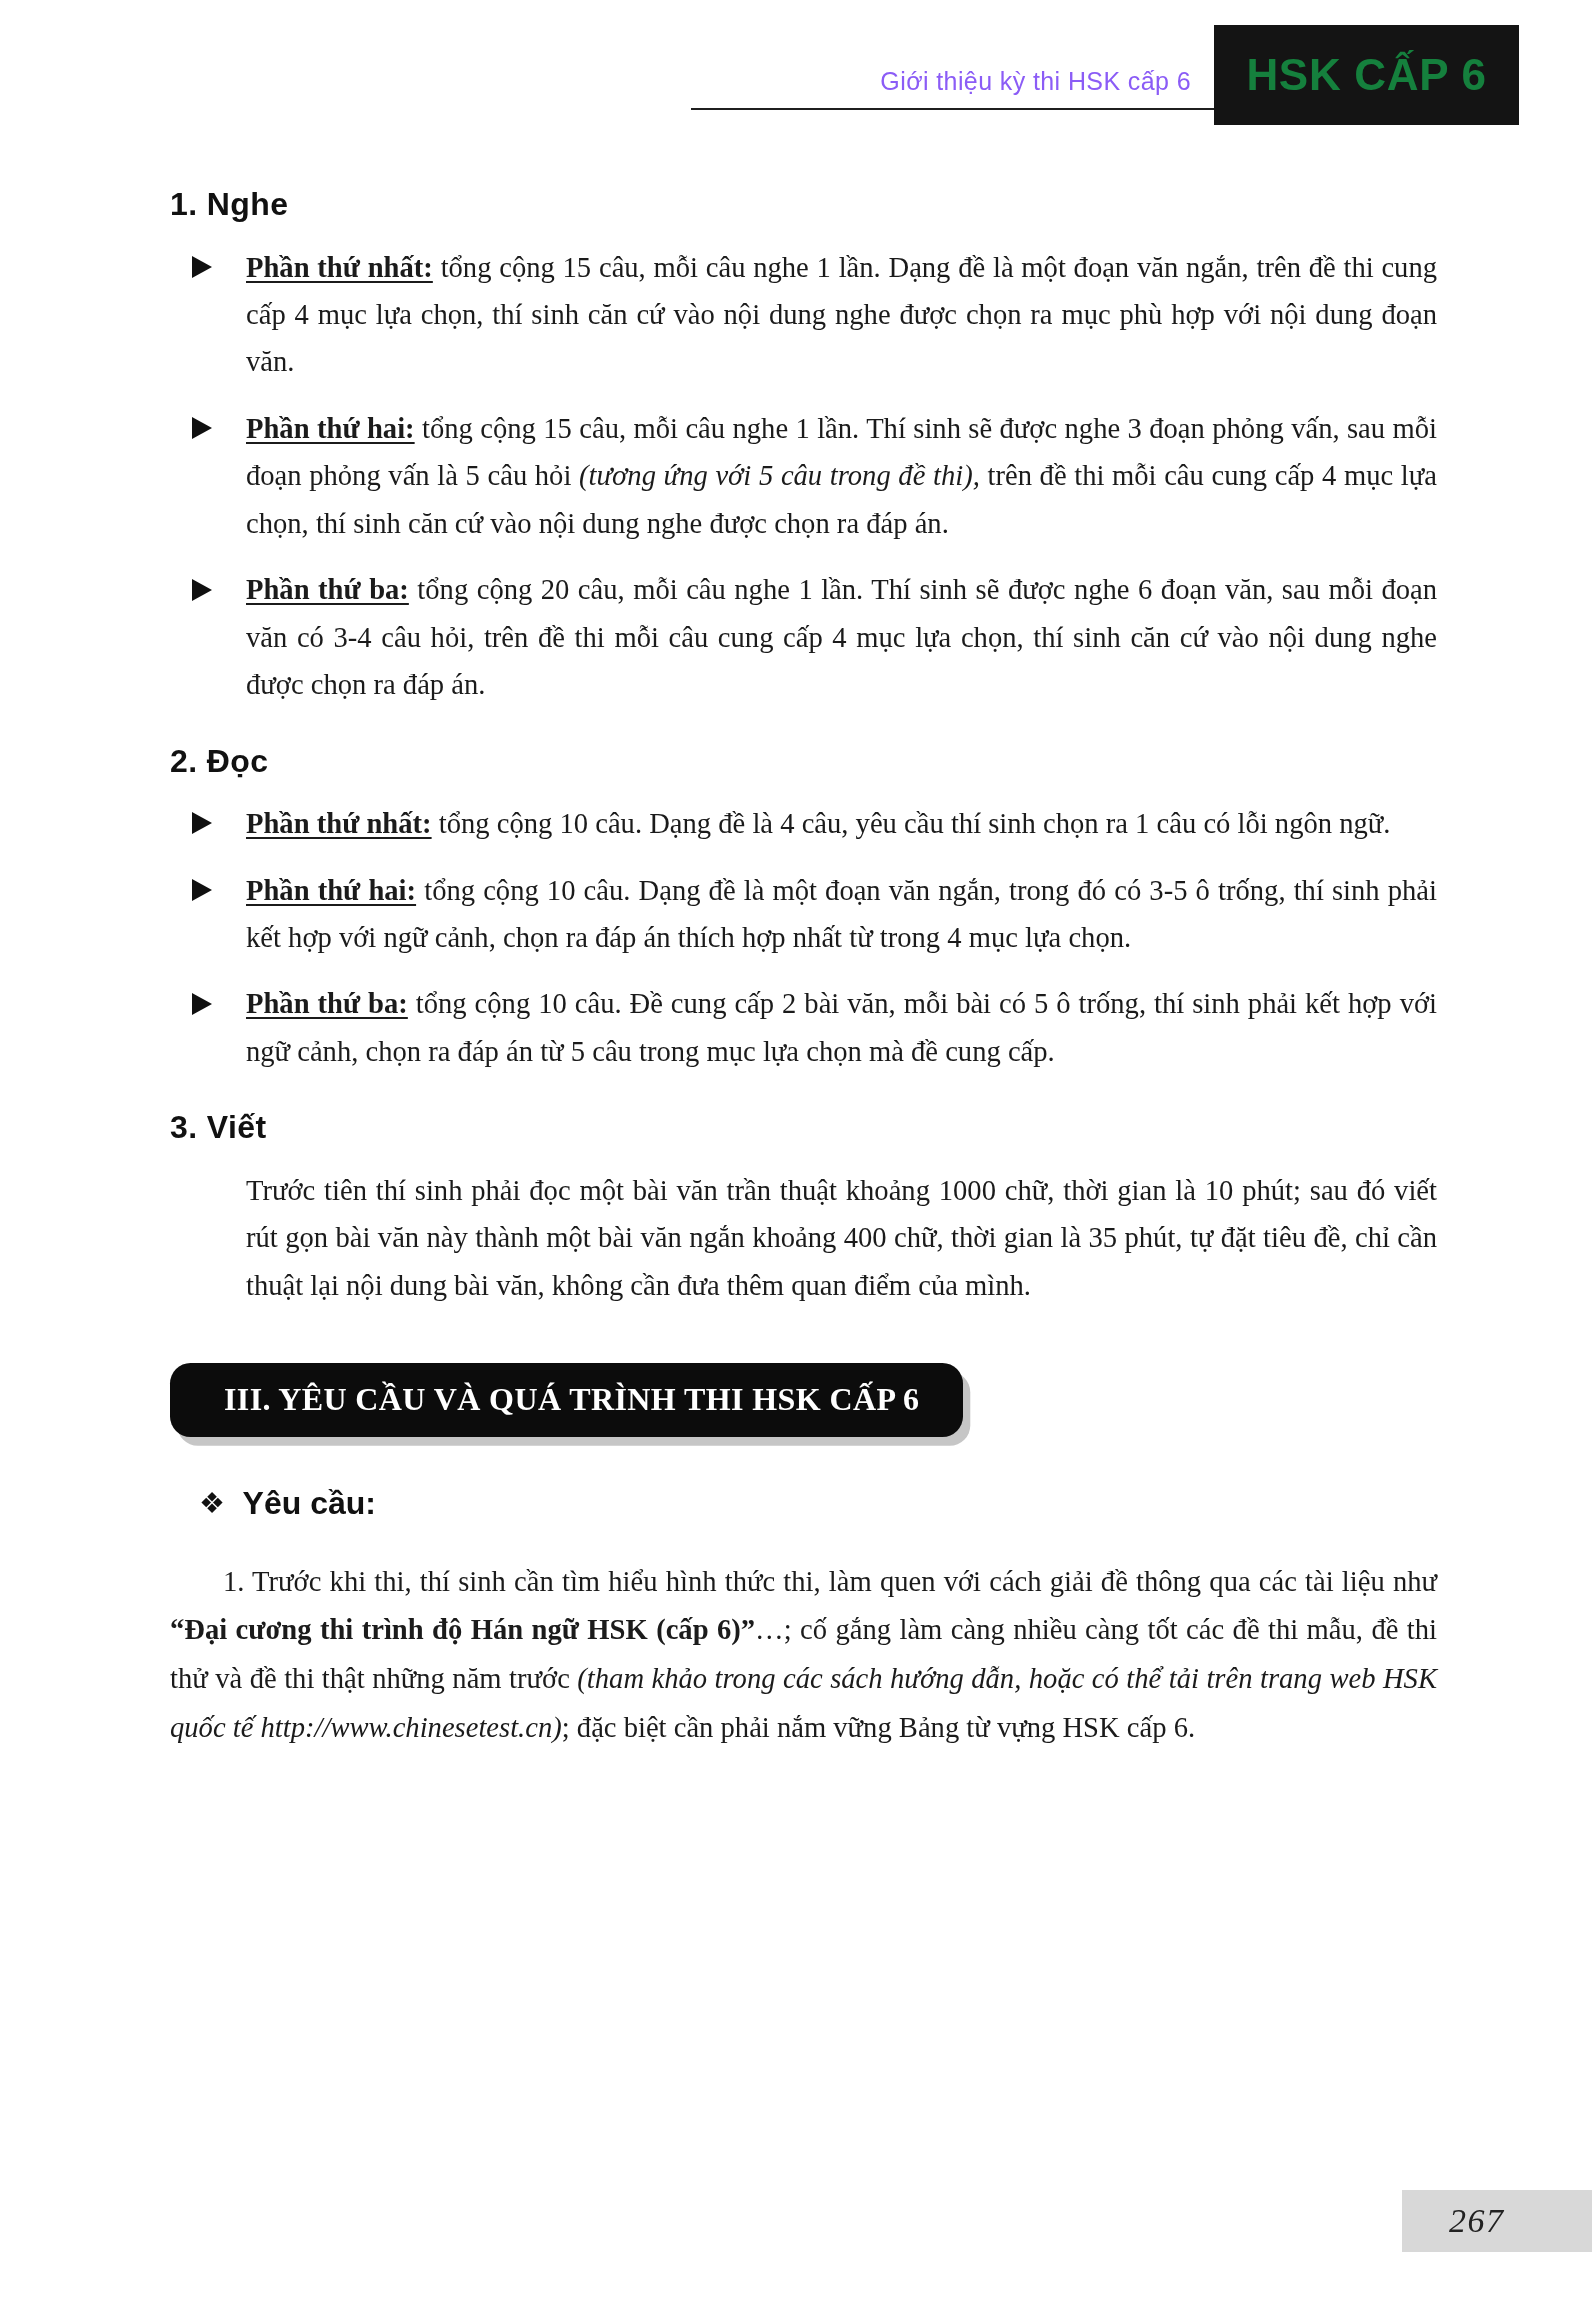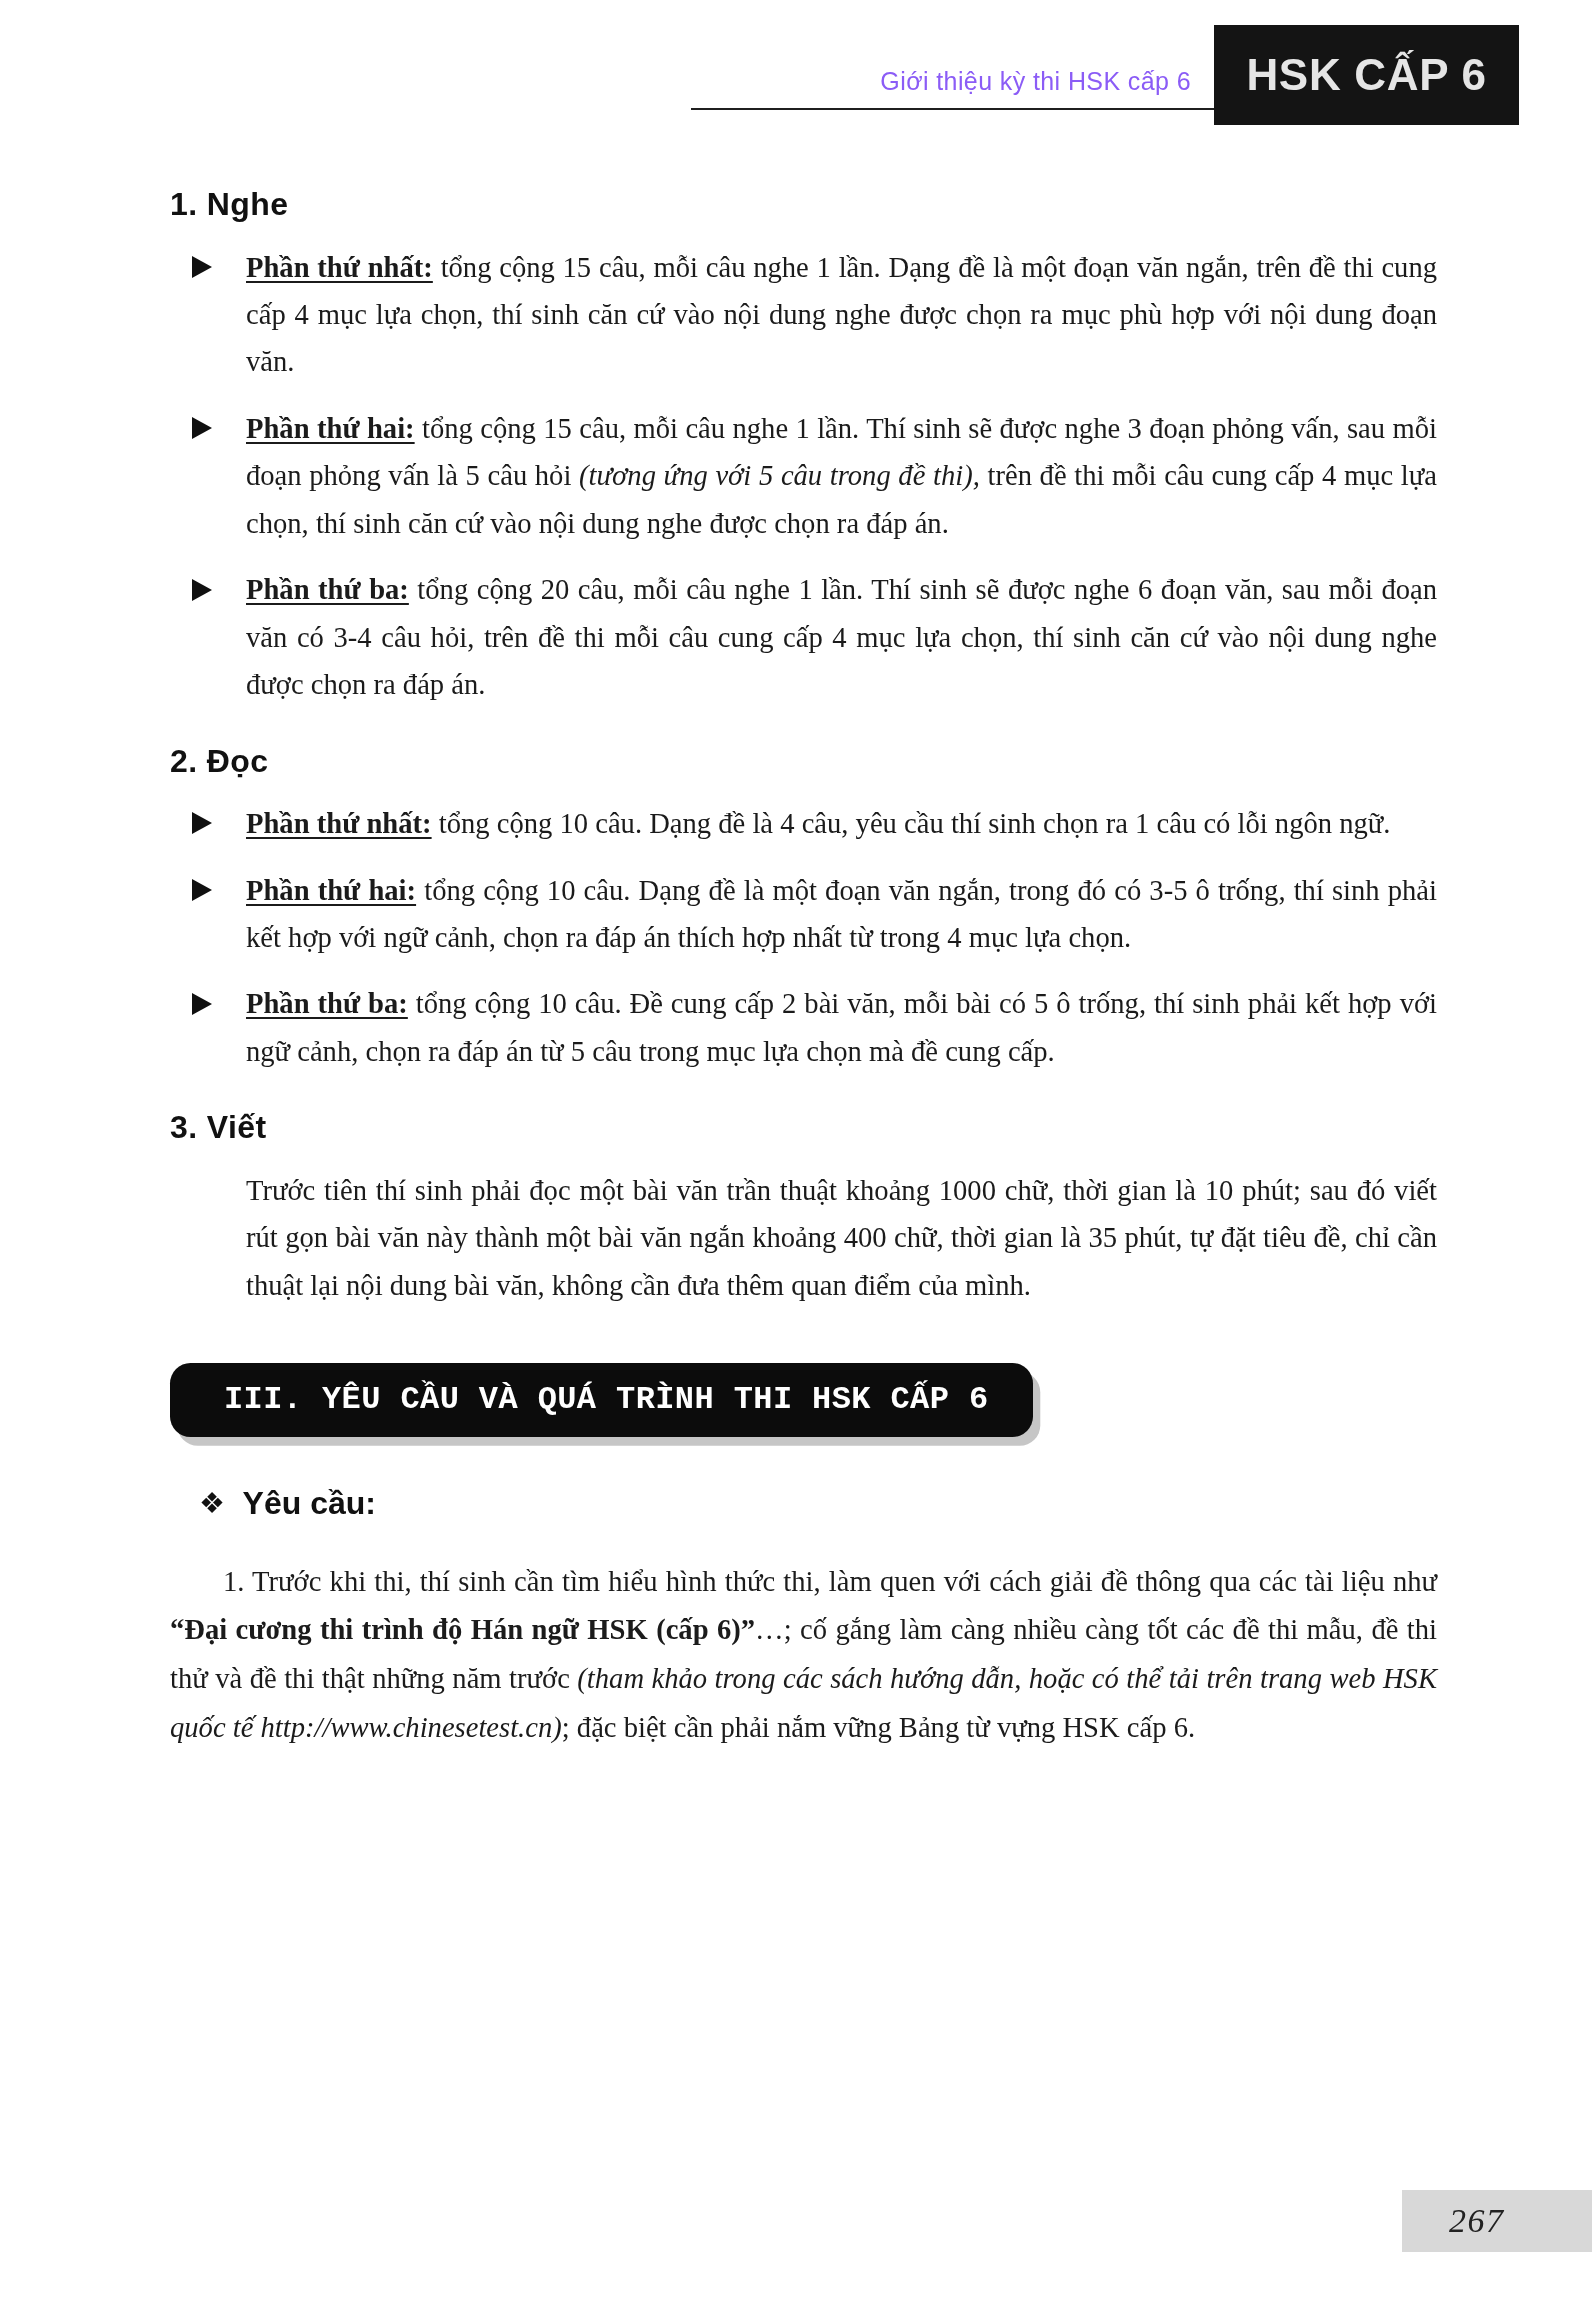--- a/index.html
+++ b/index.html
@@ -8,21 +8,21 @@
     font-family:"Liberation Serif",serif;color:#1b1b1b;overflow:hidden;
   }
   
   .crumb{
     position:absolute;top:67px;right:401px;font-size:25px;color:#8b5cf6;
     font-family:"Liberation Sans",sans-serif;letter-spacing:0.4px;white-space:nowrap;
   }
   .rule{position:absolute;top:108px;left:691px;width:523px;height:2.2px;background:#1f1f1f}
   .badge{
     position:absolute;top:25px;right:73px;width:305px;height:100px;background:#141414;
-    color:#e5e5e5;display:flex;align-items:center;justify-content:center;
+    color:#15803d;display:flex;align-items:center;justify-content:center;
     font-family:"Liberation Sans",sans-serif;font-weight:700;font-size:44px;letter-spacing:0.7px;text-align:center;
   }
   
   .content{position:absolute;left:170px;right:155px;top:152px}
   h2.sec{
     font-family:Liberation Sans, sans-serif;font-size:32px;font-weight:700;color:#111;
     margin:34px 0 20.5px 0;letter-spacing:0.4px;
   }
   .bullet{
     position:relative;padding-left:76px;margin:19px 0;
@@ -32,21 +32,21 @@
     position:absolute;left:22px;top:12.4px;width:0;height:0;
     border-left:20.5px solid #101010;border-top:11.7px solid transparent;border-bottom:11.7px solid transparent;
   }
   .lbl{font-weight:700;text-decoration:underline;text-underline-offset:4.4px}
   .it{font-style:italic}
   .bd{font-weight:700}
   .plain-par{margin:5.9px 0 0 76px;font-size:28.6px;line-height:1.66;text-align:justify}
   
   .banner{
     display:inline-block;margin-top:54px;background:#0c0c0c;color:#ffffff;
-    font-family:Liberation Mono, monospace;font-weight:700;font-size:32px;
+    font-family:Liberation Serif, serif;font-weight:700;font-size:32px;
     padding:17.6px 44px 19px 54px;border-radius:20.5px;letter-spacing:0.4px;
     box-shadow:7.3px 8.8px 0 #c6c6c6;
   }
   
   h3.req{
     font-family:"Liberation Sans",sans-serif;font-size:32px;font-weight:700;
     margin:48px 0 36px 29px;color:#111;
   }
   .diamond{font-family:"DejaVu Sans",sans-serif;margin-right:17.6px;font-size:29px;vertical-align:0.7px}
   .req-par{font-size:28.6px;line-height:1.7;text-align:justify;text-indent:53px;margin:0}

